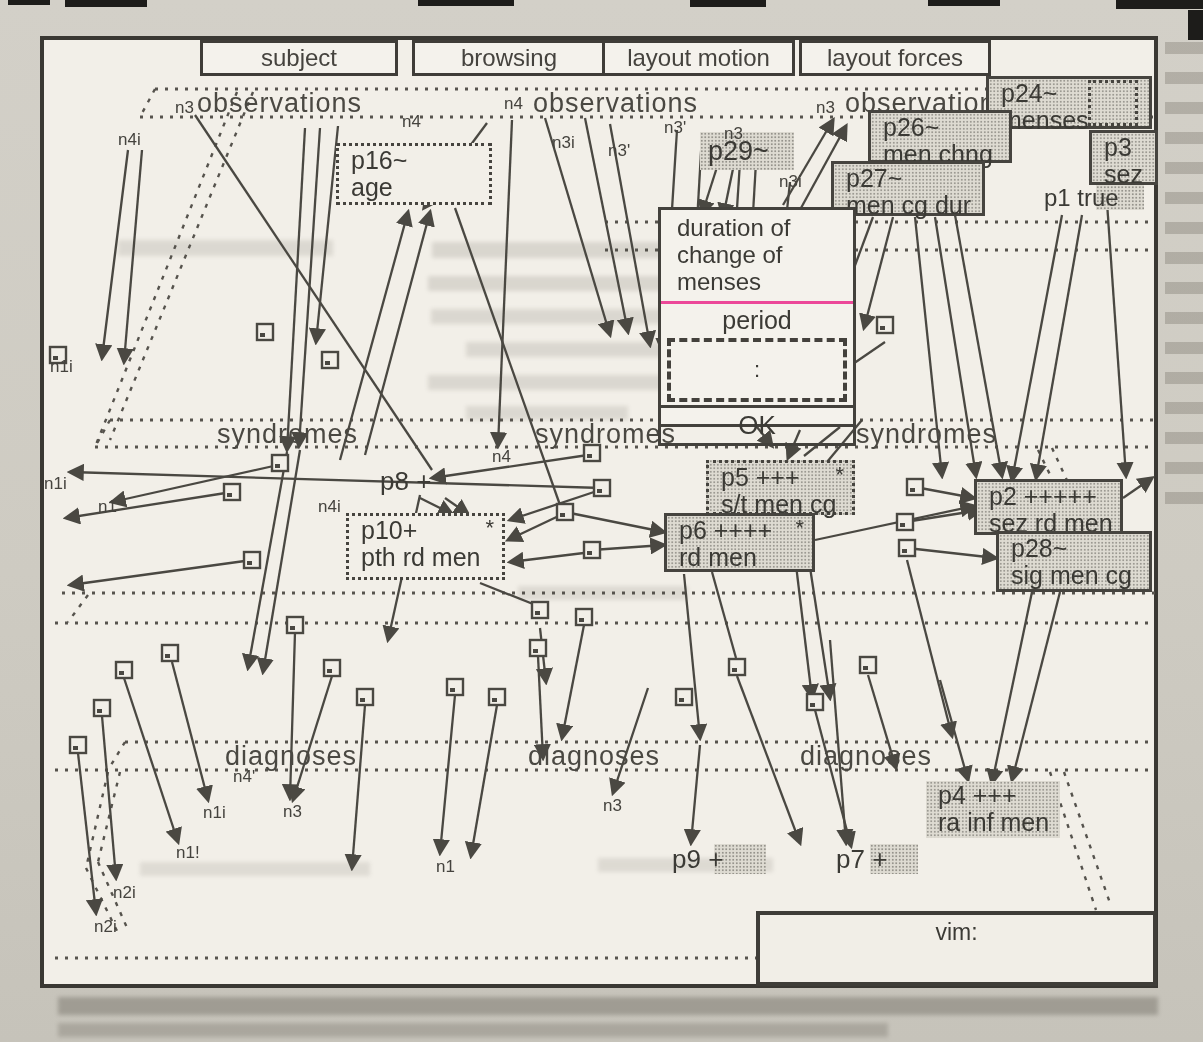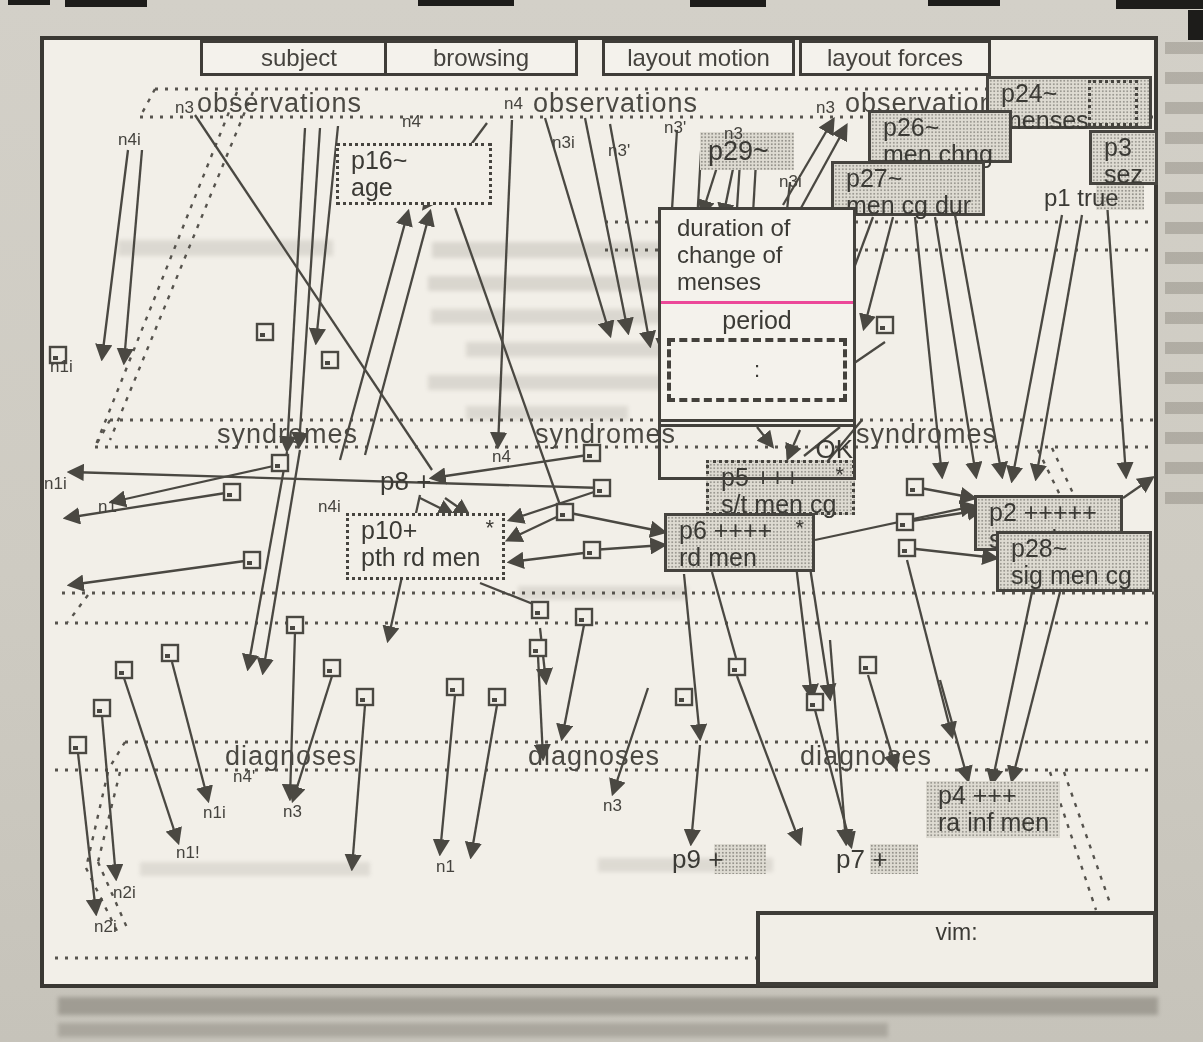--- a/index.html
+++ b/index.html
@@ -26,21 +26,21 @@
         background-image:radial-gradient(rgba(90,88,82,.5) 1px,rgba(0,0,0,0) 1.2px);background-size:3.5px 3.5px;}
   .node.f-plain{background:#f2efe8;}
   .node.f-none{background:transparent;}
   .star{position:absolute;top:-2px;right:8px;font-size:22px;}
   .tab{position:absolute;top:40px;height:36px;border:3px solid #3f3d38;background:#f4f2ec;z-index:8;
        box-sizing:border-box;display:flex;align-items:center;justify-content:center;font-size:24px;color:#45433e;}
   #dialog{position:absolute;box-sizing:border-box;border:3px solid #43413c;background:#f4f2ec;z-index:9;}
   #dlg-title{border-bottom:3px solid #ec4899;padding:4px 0 6px 16px;font-size:24px;line-height:27px;}
   #dlg-period{text-align:center;font-size:25px;padding:2px 0 3px 0;}
   #dlg-input{border:4px dashed #43413c;margin:0 6px;height:56px;display:flex;align-items:center;justify-content:center;font-size:22px;}
-  #dlg-ok{border:3px solid #43413c;margin:17px -3px -3px -3px;text-align:right;font-size:26px;padding:12px 0;}
+  #dlg-ok{border:3px solid #43413c;margin:3px -3px -3px -3px;text-align:center;font-size:26px;padding:2px 0;}
   #vimbox{position:absolute;box-sizing:border-box;border:4px solid #3f3d38;background:#f1eee7;z-index:9;
           text-align:center;font-size:23px;line-height:27px;padding-top:4px;white-space:nowrap;overflow:hidden;}
 </style>
 </head>
 <body>
 
 <div id="page">
   <div id="frame" style="left: 40px; top: 36px; width: 1118px; height: 952px;"></div>
   <svg id="net" width="1203" height="1042" viewBox="0 0 1203 1042">
     <defs>
@@ -254,21 +254,21 @@
     <div class="bleed" style="left: 466px; top: 342px; width: 198px; height: 15px; opacity: 0.17;"></div>
     <div class="bleed" style="left: 428px; top: 375px; width: 236px; height: 15px; opacity: 0.17;"></div>
     <div class="bleed" style="left: 466px; top: 406px; width: 162px; height: 14px; opacity: 0.16;"></div>
     <div class="bleed" style="left: 518px; top: 586px; width: 170px; height: 14px; opacity: 0.15;"></div>
     <div class="bleed" style="left: 598px; top: 858px; width: 175px; height: 14px; opacity: 0.15;"></div>
     <div class="bleed" style="left: 140px; top: 862px; width: 230px; height: 14px; opacity: 0.14;"></div>
     <div class="bleed" style="left: 58px; top: 997px; width: 1100px; height: 18px; opacity: 0.42;"></div>
     <div class="bleed" style="left: 58px; top: 1023px; width: 830px; height: 14px; opacity: 0.3;"></div>
     <div class="rmargin" style="left: 1165px; top: 42px; width: 38px; height: 480px;"></div>
     <div class="tab" style="left: 200px; width: 198px;">subject</div>
-    <div class="tab" style="left: 384px; width: 194px;">browsing</div>
+    <div class="tab" style="left: 412px; width: 194px;">browsing</div>
     <div class="tab" style="left: 799px; width: 192px;">layout forces</div>
     <div class="tab" style="left: 602px; width: 193px;">layout motion</div>
     <div class="bandlabel" style="left: 197px; top: 88px;">observations</div>
     <div class="bandlabel" style="left: 533px; top: 88px;">observations</div>
     <div class="bandlabel" style="left: 845px; top: 88px;">observations</div>
     <div class="bandlabel" style="left: 217px; top: 419px;">syndromes</div>
     <div class="bandlabel" style="left: 535px; top: 419px;">syndromes</div>
     <div class="bandlabel" style="left: 856px; top: 419px;">syndromes</div>
     <div class="bandlabel" style="left: 225px; top: 741px;">diagnoses</div>
     <div class="bandlabel" style="left: 528px; top: 741px;">diagnoses</div>
@@ -301,21 +301,21 @@
     <div class="node b-dotted f-stipple" style="left: 706px; top: 460px; width: 149px; height: 55px;">
       <div>p5 +++</div>
       <div>s/t men cg</div>
       <span class="star">*</span>
     </div>
     <div class="node b-solid f-stipple" style="left: 664px; top: 513px; width: 151px; height: 59px;">
       <div>p6 ++++</div>
       <div>rd men</div>
       <span class="star">*</span>
     </div>
-    <div class="node b-solid f-stipple" style="left: 974px; top: 479px; width: 149px; height: 56px; margin-top: 16px;">
+    <div class="node b-solid f-stipple" style="left: 974px; top: 479px; width: 149px; height: 56px;">
       <div>p2 +++++</div>
       <div>sez rd men</div>
     </div>
     <div class="node b-solid f-stipple" style="left: 996px; top: 531px; width: 156px; height: 61px;">
       <div>p28~</div>
       <div>sig men cg</div>
     </div>
     <div class="node b-dotted f-plain" style="left: 346px; top: 513px; width: 159px; height: 67px;">
       <div>p10+</div>
       <div>pth rd men</div>

